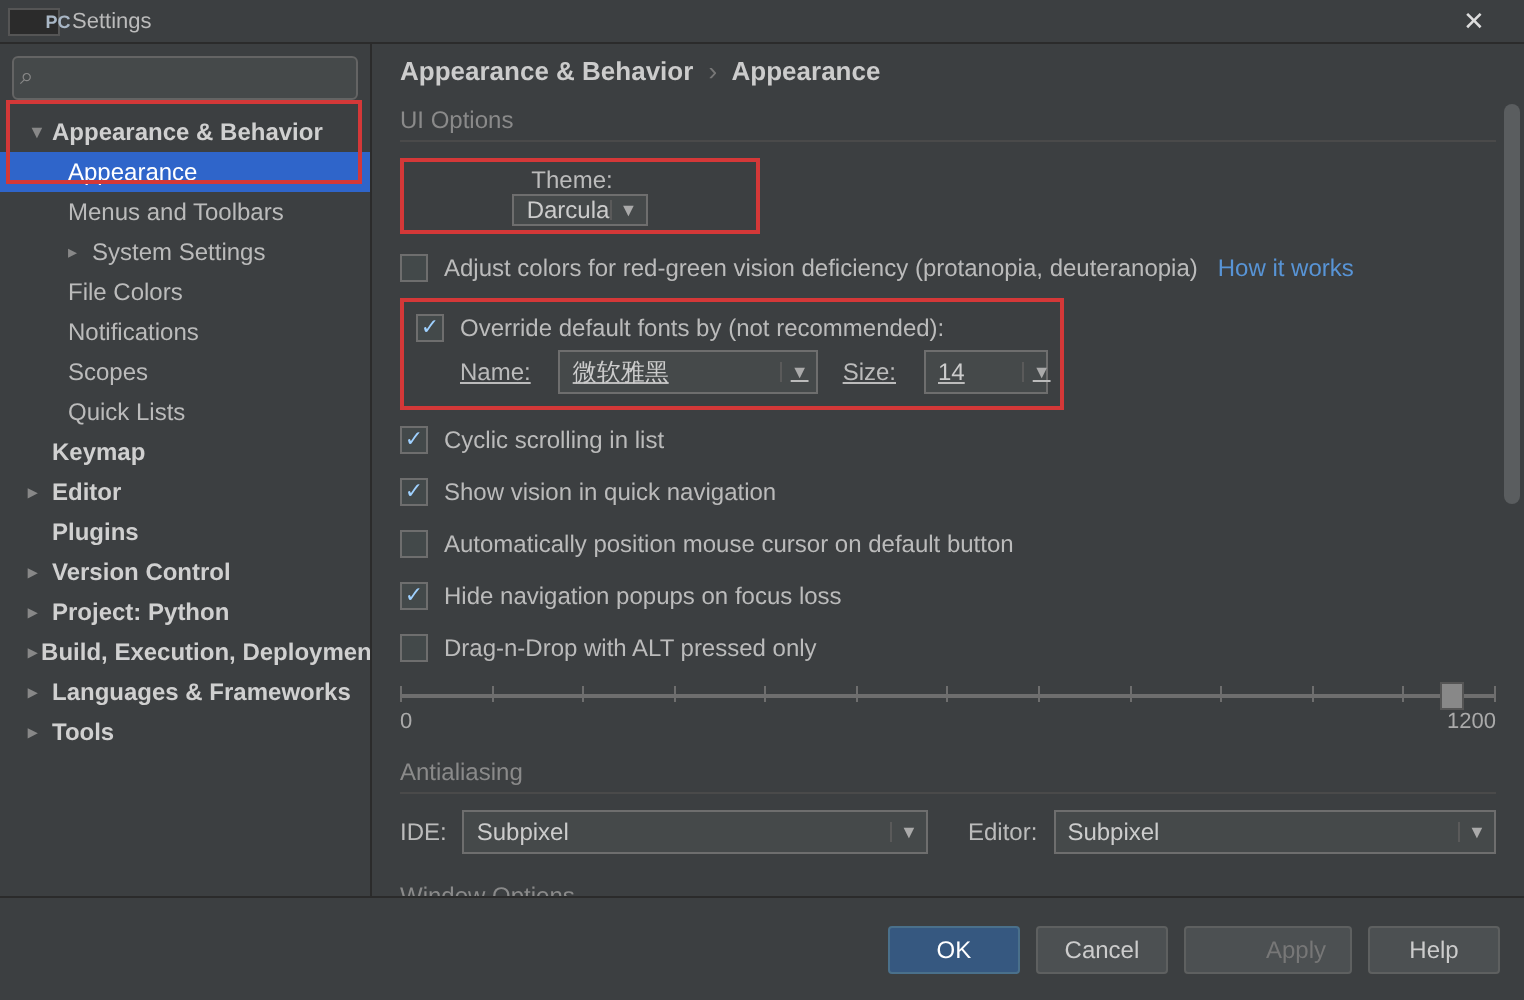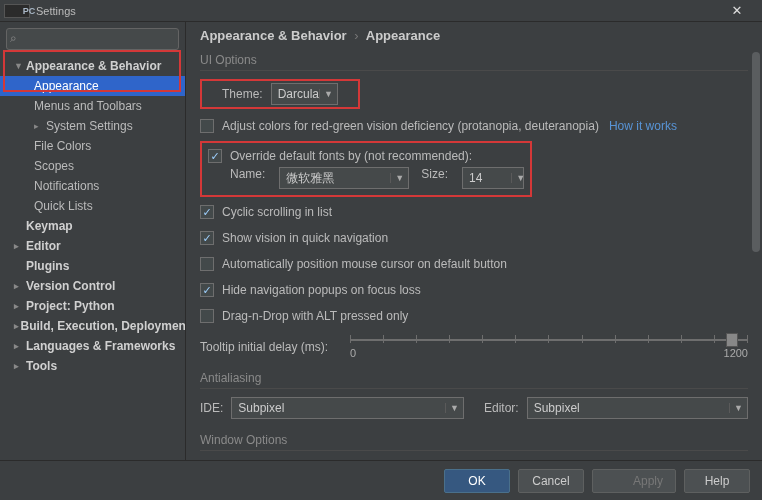--- a/index.html
+++ b/index.html
@@ -143,34 +143,35 @@
   .combo .caret {
     margin-left: auto;
     width: 14px; text-align: center;
     color: #aaa; font-size: 9px;
     border-left: 1px solid #5a5a5a;
     padding-left: 4px;
   }
   .field-label { margin-right: 8px; color: #bbbbbb; }
   .theme-row {
     display: flex; align-items: center;
-    width: 160px;
-    padding: 2px 20px;
+    width: 180px;
+    padding: 2px 4px;
     border: 2px solid #d43838;
     margin-bottom: 6px;
+    flex-direction: column;
   }
   .theme-row .combo { flex: 1; }
   .fonts-block {
     border: 2px solid #d43838;
     padding: 4px 6px 6px 6px;
     width: 332px;
     margin-bottom: 4px;
   }
   .fonts-block .row { margin-bottom: 2px; }
-  .fonts-inputs { display: flex; gap: 6px; padding-left: 22px; margin-top:0;}
+  .fonts-inputs { display: flex; align-items: center; gap: 6px; padding-left: 22px; margin-top:0;text-decoration:underline;}
   .slider-wrap {
     display: flex; align-items: center;
     margin-top: 6px;
   }
   .slider-wrap .left-label { width: 150px; color:#bbb; }
   .slider {
     flex: 1;
     position: relative;
     height: 28px;
   }
@@ -200,21 +201,21 @@
   .two-col .col { flex: 1; }
   .window-opts {
     display: grid;
     grid-template-columns: 230px 1fr;
     row-gap: 2px;
   }
   
   .footer {
     position: absolute;
     left: 0; right: 0; bottom: 0;
-    height: 40px;
+    height: 52px;
     border-top: 1px solid #2b2b2b;
     background: #3c3f41;
     display: flex; align-items: center; justify-content: flex-end;
     padding: 0 12px;
     gap: 8px;
   }
   .btn {
     height: 24px;
     min-width: 66px;
     padding: 0 12px;
@@ -279,24 +280,24 @@
           <span>Menus and Toolbars</span>
         </div>
         <div class="tree-item level2">
           <span class="arrow">▸</span>
           <span>System Settings</span>
         </div>
         <div class="tree-item level2">
           <span>File Colors</span>
         </div>
         <div class="tree-item level2">
+          <span>Notifications</span>
+        </div>
+        <div class="tree-item level2">
           <span>Scopes</span>
-        </div>
-        <div class="tree-item level2">
-          <span>Notifications</span>
         </div>
         <div class="tree-item level2">
           <span>Quick Lists</span>
         </div>
         <div class="tree-item level1">
           <span class="arrow">&nbsp;</span>
           <span>Keymap</span>
         </div>
         <div class="tree-item level1">
           <span class="arrow">▸</span>
@@ -387,21 +388,20 @@
     <div class="row">
       <div class="check checked"></div>
       <span class="label-text">Hide navigation popups on focus loss</span>
     </div>
     <div class="row">
       <div class="check"></div>
       <span class="label-text">Drag-n-Drop with ALT pressed only</span>
     </div>
 
     <div class="slider-wrap">
-      <span class="left-label">Tooltip initial delay (ms):</span>
       <div class="slider">
         <div class="slider-track"></div>
         <div class="slider-ticks">
             <span></span>
             <span></span>
             <span></span>
             <span></span>
             <span></span>
             <span></span>
             <span></span>

